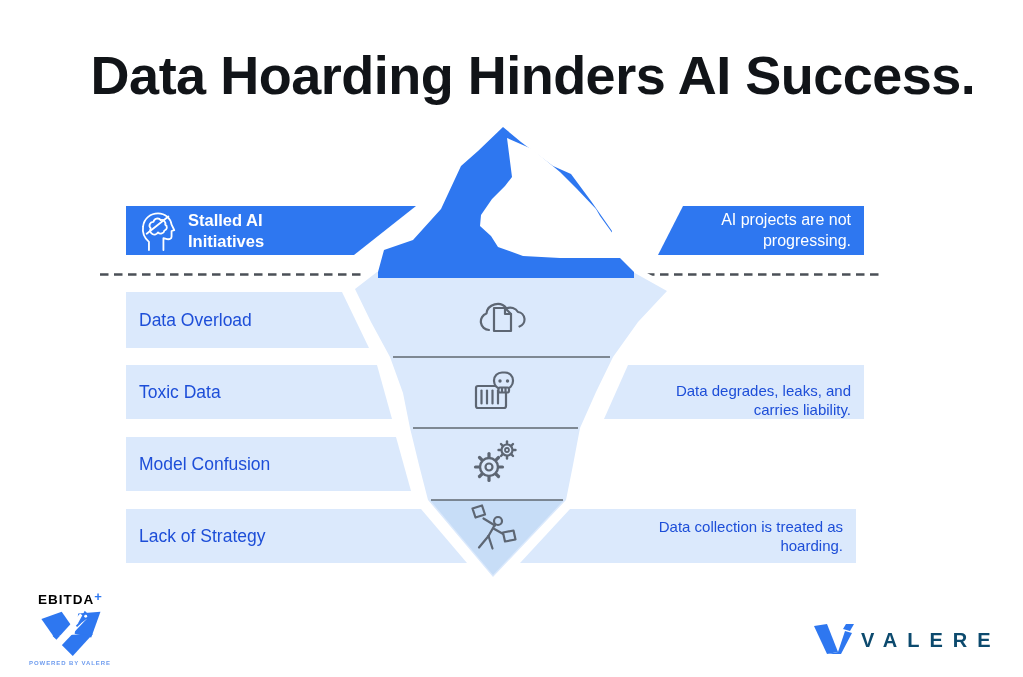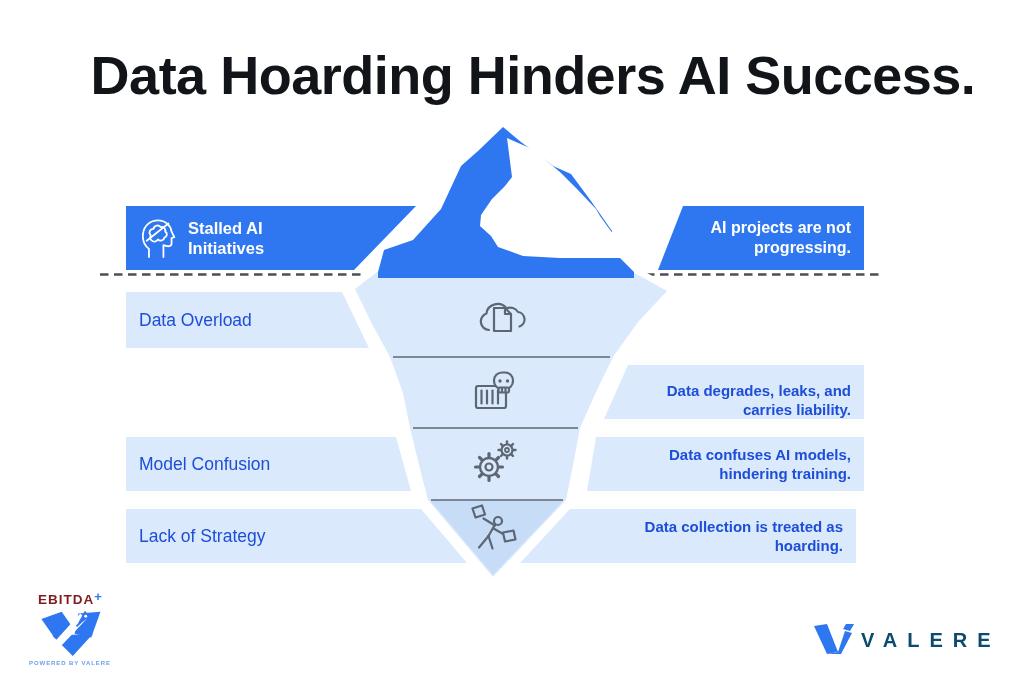--- a/index.html
+++ b/index.html
@@ -9,22 +9,22 @@
   }
   .title{
     position:absolute;left:0;top:44px;width:996px;margin:0;text-align:center;
     font-size:54px;font-weight:800;letter-spacing:-0.5px;color:#111418;padding-left:35px;
   }
   
   .band{position:absolute;display:flex;align-items:center;box-sizing:border-box;}
   .band.blue{background:#2e77f0;color:#ffffff;}
   .band.light{background:#dbe9fc;color:#1d4ed8;}
   .band.left{left:126px;width:344px;padding-left:13px;}
-  .band.right{justify-content:flex-end;padding-right:13px;text-align:right;font-weight:bold;}
-  .r1{top:206px;height:64px;}
+  .band.right{justify-content:flex-end;padding-right:13px;text-align:right;}
+  .r1{top:206px;height:49px;}
   .r2{top:292px;height:56px;}
   .r3{top:365px;height:54px;}
   .r4{top:437px;height:54px;}
   .r5{top:509px;height:54px;}
   .row1-left{clip-path:polygon(0 0,290px 0,228px 100%,0 100%);padding-left:8px;gap:11px;}
   .row1-right{left:590px;width:274px;clip-path:polygon(93px 0,100% 0,100% 100%,68px 100%);}
   .row2-left{clip-path:polygon(0 0,216px 0,243px 100%,0 100%);}
   .row2-right{left:590px;width:274px;clip-path:polygon(88px 0,100% 0,100% 100%,50px 100%);}
   .row3-left{clip-path:polygon(0 0,251px 0,266px 100%,0 100%);}
   .row3-right{left:580px;width:284px;clip-path:polygon(48px 0,100% 0,100% 100%,24px 100%);align-items:flex-end;}
@@ -33,21 +33,21 @@
   .row5-left{clip-path:polygon(0 0,295px 0,341px 100%,0 100%);}
   .row5-right{left:492px;width:364px;clip-path:polygon(78px 0,100% 0,100% 100%,28px 100%);}
   .band-label{font-size:17.5px;font-weight:400;}
   .band.blue .band-label{font-size:16.5px;font-weight:700;line-height:1.22;width:104px;}
   .band-desc{font-size:15px;line-height:1.28;width:205px;}
   .band.blue .band-desc{font-size:16px;width:165px;color:#ffffff;}
   
   .overlay{position:absolute;left:0;top:0;pointer-events:none;}
   
   .ebitda{position:absolute;left:22px;top:590px;width:96px;display:flex;flex-direction:column;align-items:center;}
-  .ebitda-word{font-size:13.5px;font-weight:800;letter-spacing:1px;color:#7f1d1d;line-height:1;}
+  .ebitda-word{font-size:13.5px;font-weight:800;letter-spacing:1px;color:#000000;line-height:1;}
   .ebitda-plus{font-size:13px;font-weight:800;color:#2e77f0;position:relative;top:-3px;}
   .powered{margin-top:4px;font-size:6px;letter-spacing:0.9px;color:#6d9bee;font-weight:700;}
   .valere{position:absolute;left:814px;top:624px;display:flex;align-items:center;gap:7px;}
   .valere-word{font-size:20px;font-weight:700;letter-spacing:10px;color:#0c4a6e;line-height:1;}
 </style>
 </head>
 <body>
 
 <div class="stage">
 
@@ -63,32 +63,32 @@
     </svg>
     <div class="band-label">Stalled AI Initiatives</div>
   </div>
   <div class="band blue right r1 row1-right">
     <div class="band-desc">AI projects are not progressing.</div>
   </div>
 
   <div class="band light left r2 row2-left">
     <div class="band-label">Data Overload</div>
   </div>
+  <div class="band light left r3 row3-left">
+    <div class="band-label">Toxic Data</div>
+  </div>
   <div class="band light left r4 row4-left">
     <div class="band-label">Model Confusion</div>
   </div>
   <div class="band light left r5 row5-left">
     <div class="band-label">Lack of Strategy</div>
   </div>
 
   <div class="band light right r3 row3-right">
     <div class="band-desc">Data degrades, leaks, and carries liability.</div>
-  </div>
-  <div class="band light right r4 row4-right">
-    <div class="band-desc">Data confuses AI models, hindering training.</div>
   </div>
   <div class="band light right r5 row5-right">
     <div class="band-desc">Data collection is treated as hoarding.</div>
   </div>
 
   <svg class="overlay" width="1023" height="677" viewBox="0 0 1023 677">
 
     <line x1="100" y1="274.5" x2="884" y2="274.5" stroke="#4b5057" stroke-width="2.6" stroke-dasharray="8.5 5.5"></line>
 
     <path d="M378,272 L384,250 L413,240 L441,209 L461,166 L478,151 L503,127 L521,142 L553,166 L571,174 L591,201 L612,231 L609,247 L634,272" fill="none" stroke="#ffffff" stroke-width="13" stroke-linejoin="round" stroke-linecap="round"></path>

